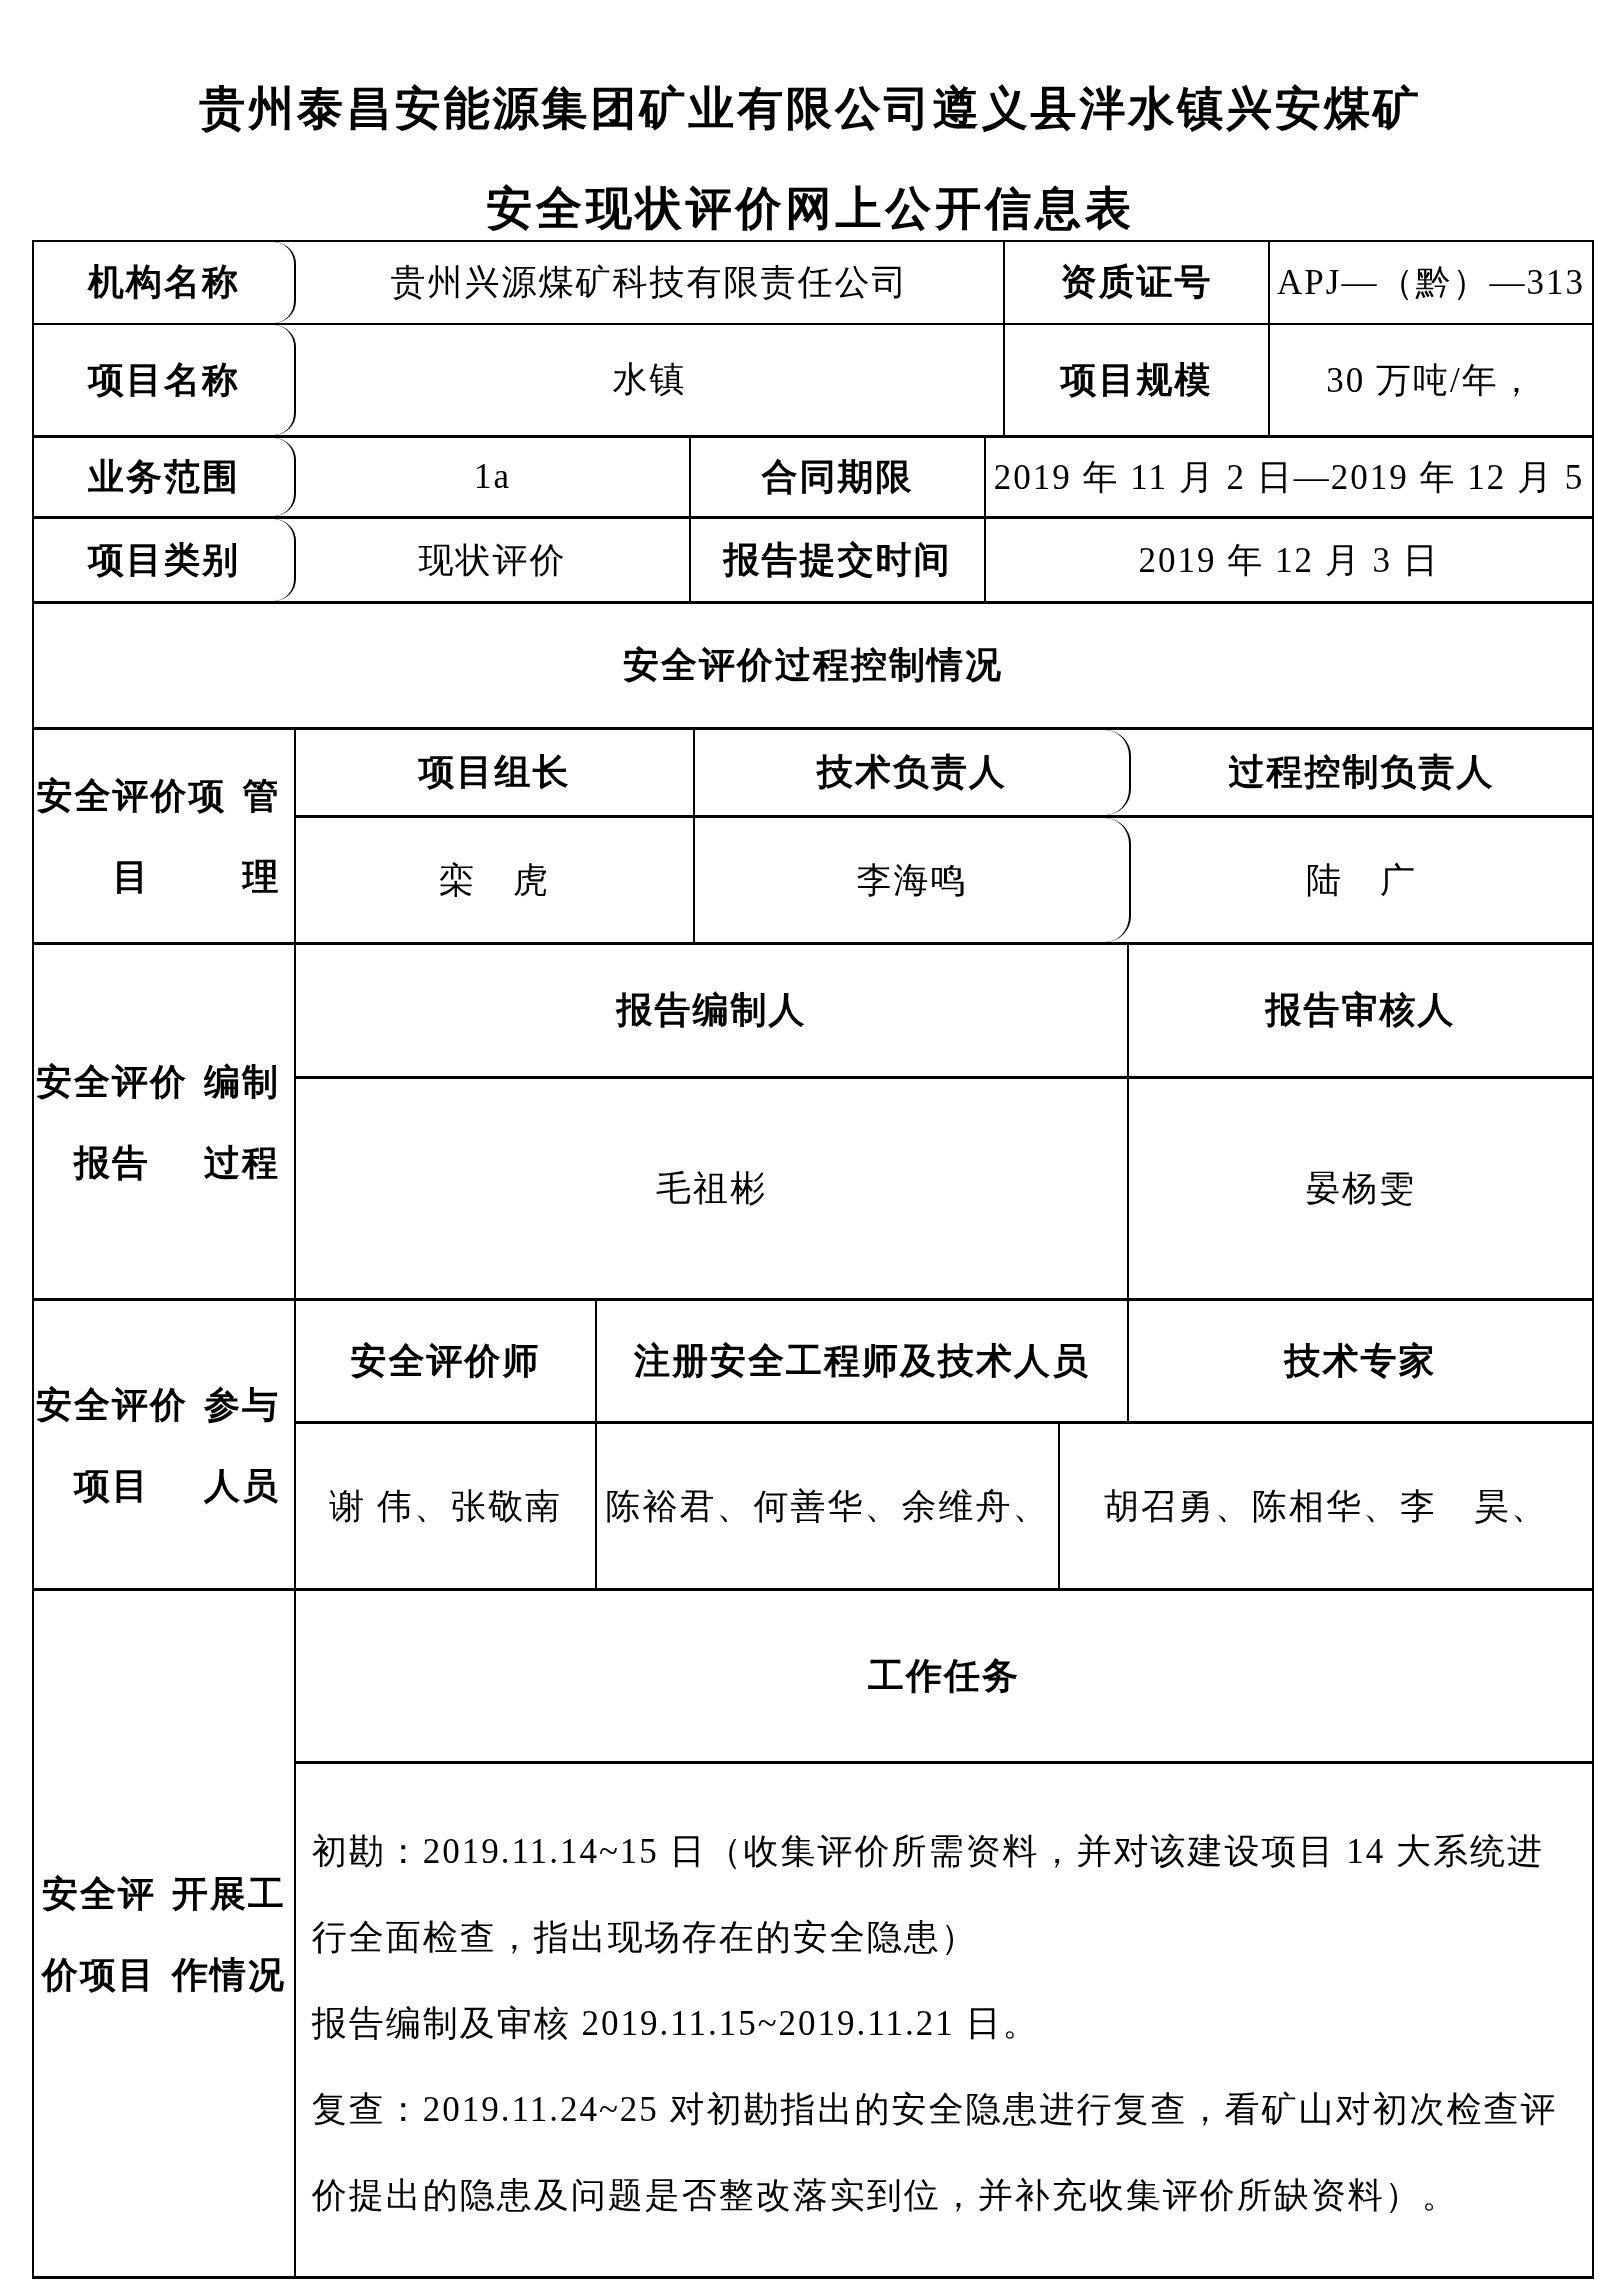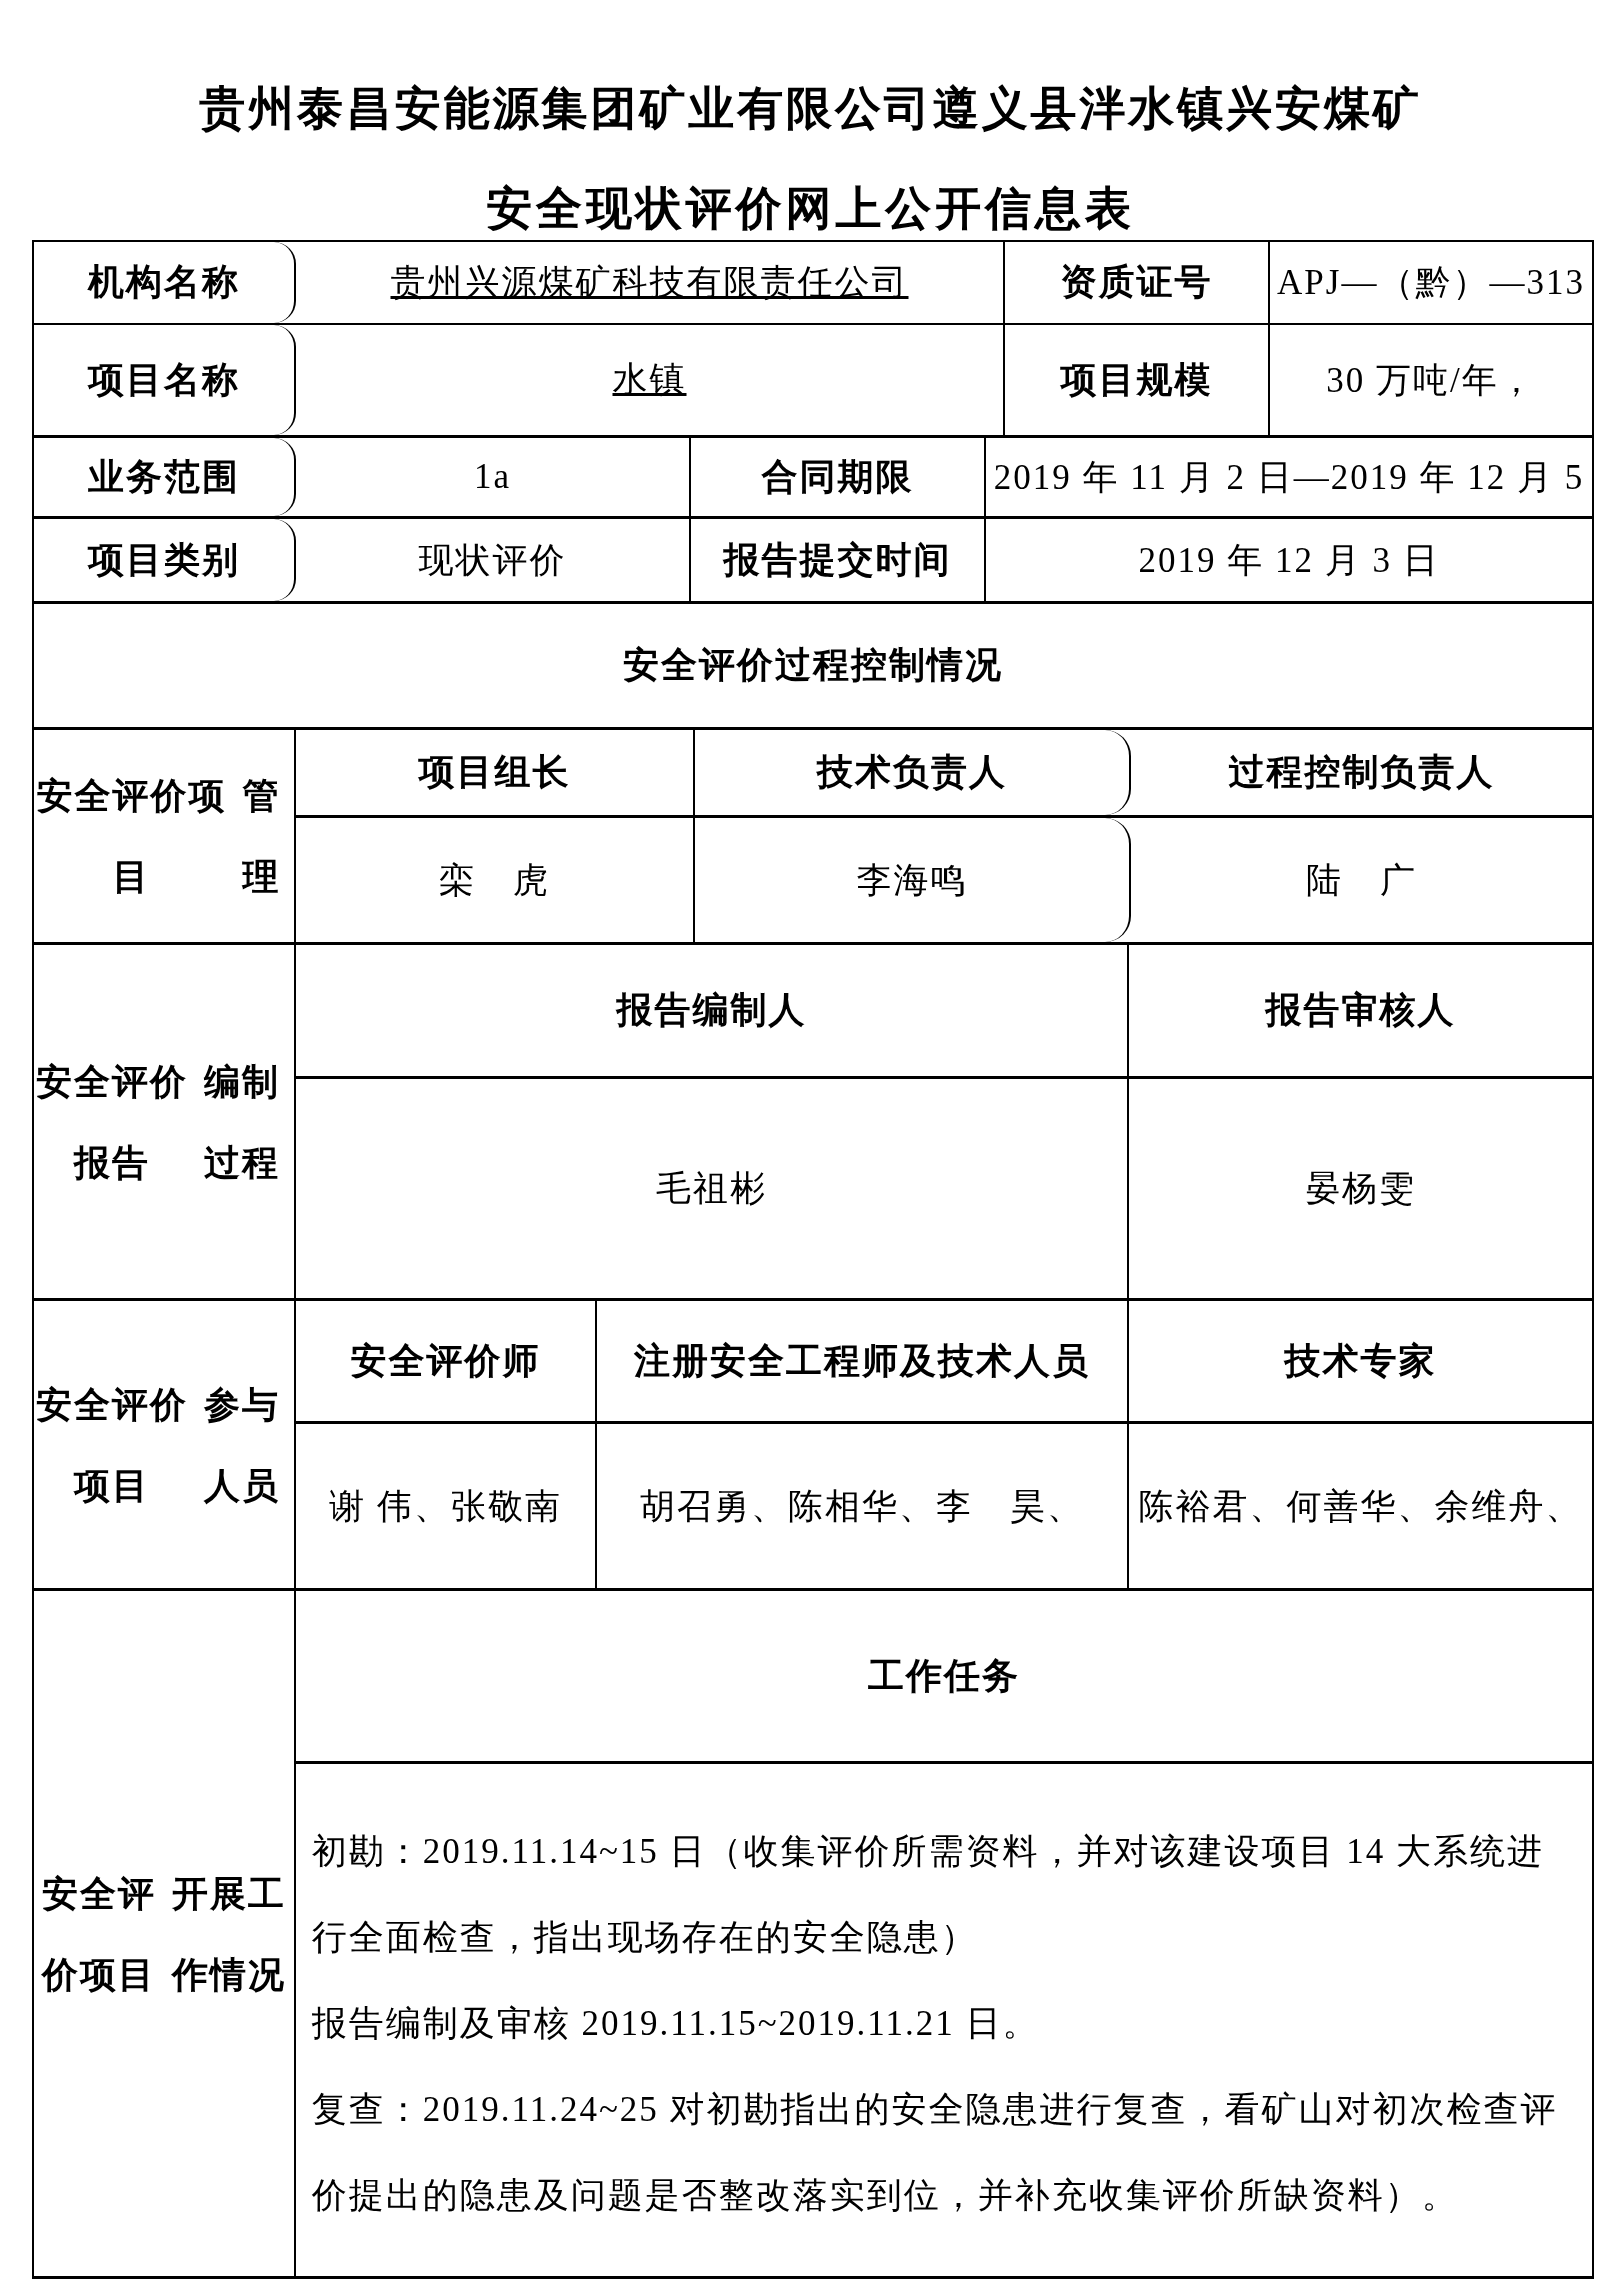--- a/index.html
+++ b/index.html
@@ -73,21 +73,21 @@
     text-align: left;
   }
   .work-content p {
     font-size: 35px;
     line-height: 86px;
     letter-spacing: 2px;
   }
 
   
   .w267 { width: 262px; min-width: 262px; border-radius: 22px; }
-  .w723 { width: 709px; min-width: 709px; text-decoration: underline; }
+  .w723 { width: 709px; min-width: 709px; }
   .w270 { width: 265px; min-width: 265px; }
   .w403 { width: 395px; min-width: 395px; }
   .w301 { width: 295px; min-width: 295px; }
   .w407 { width: 399px; min-width: 399px; }
   .w445 { width: 436px; min-width: 436px; border-radius: 26px; }
   .w850 { width: 833px; min-width: 833px; }
   .w307 { width: 301px; min-width: 301px; }
   .w543 { width: 532px; min-width: 532px; }
   .grow { flex: 1 1 auto; }
 
@@ -193,22 +193,22 @@
       <span>参与人员</span>
     </div>
     <div class="right">
       <div class="hrow hh125">
         <div class="td lbl w307">安全评价师</div>
         <div class="td lbl w543">注册安全工程师及技术人员</div>
         <div class="td lbl grow">技术专家</div>
       </div>
       <div class="vrow">
         <div class="td val w307">谢 伟、张敬南</div>
+        <div class="td val grow">陈裕君、何善华、余维舟、</div>
         <div class="td val w543">胡召勇、陈相华、李　昊、</div>
-        <div class="td val grow">陈裕君、何善华、余维舟、</div>
       </div>
     </div>
   </div>
 
   <div class="section h699">
     <div class="side lbl">
       <span>安全评价项目</span>
       <span>开展工作情况</span>
     </div>
     <div class="right">

